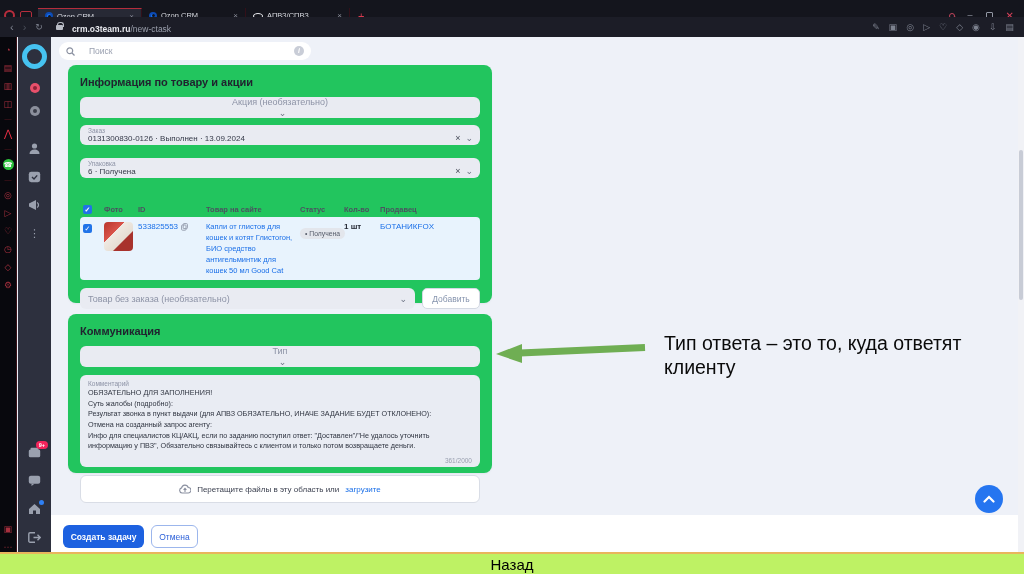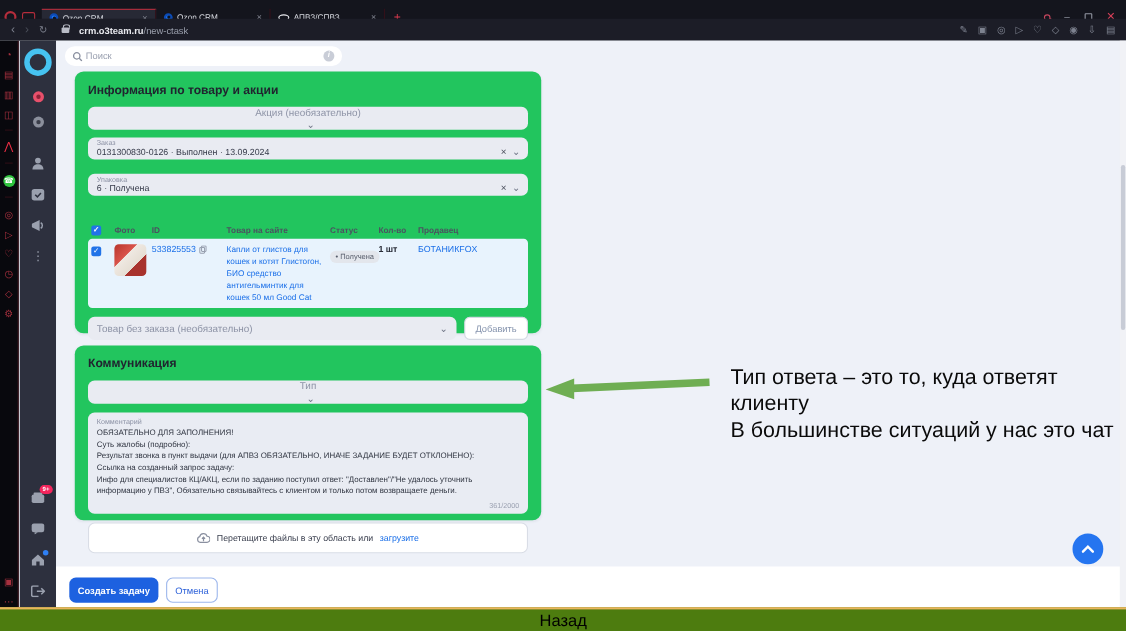--- a/index.html
+++ b/index.html
@@ -63,21 +63,21 @@
   .asi svg { display:block; }
   .asi .dots { color:#9aa0ae; font-size:11px; line-height:10px; letter-spacing:0; }
   .as-spacer { flex:1; }
   .badge9 { position:absolute; top:-5px; right:-6px; background:#f4245c; color:#fff; font-size:5.5px;
             font-weight:bold; border-radius:6px; padding:1px 2.5px; line-height:6px; }
   .bluedot { position:absolute; top:-2px; right:-2px; width:5px; height:5px; border-radius:50%; background:#2f80f5; }
 
   
   .content { position:absolute; left:51px; top:37px; width:973px; height:515px; background:#eef1f8; }
   .searchbar { position:absolute; left:8px; top:5px; width:252px; height:18px; background:#fff; border-radius:9px;
-               display:flex; align-items:center; gap:3px; padding:0 7px; }
+               display:flex; align-items:center; gap:14px; padding:0 7px; }
   .search-ph { color:#9aa0b0; font-size:8.5px; flex:1; }
   .info-circ { width:10px; height:10px; border-radius:50%; background:#c9cdd7; color:#fff; font-size:7px;
                line-height:10px; text-align:center; font-style:italic; font-weight:bold;}
 
   .card { position:absolute; background:#22c55e; border-radius:8px; box-shadow:0 1px 2px rgba(40,50,80,.06); padding:11px 12px; }
   .card1 { left:17px; top:28px; width:424px; height:238px; }
   .card2 { left:17px; top:277px; width:424px; height:159px; }
   .card-title { font-size:11px; font-weight:bold; color:#20242f; }
 
   .select { background:#e9ebf2; border-radius:6px; display:flex; align-items:center; padding:0 8px; }
@@ -129,21 +129,21 @@
                 display:flex; align-items:center; justify-content:center; }
 
   .scrolltop { position:absolute; left:924px; top:448px; width:28px; height:28px; border-radius:50%;
                background:#2575f0; color:#fff; display:flex; align-items:center; justify-content:center; }
   .scrollbar { position:absolute; right:0; top:0; width:6px; height:515px; background:#f1f2f6; }
   .scroll-thumb { position:absolute; right:1px; top:113px; width:4px; height:150px; background:#c8ccd6; border-radius:2px; }
 
   .annot-text { position:absolute; left:613px; top:294px; font-size:19.5px; line-height:24px; color:#0a0a0a; }
   .annot-arrow { position:absolute; left:445px; top:305px; }
 
-  .bottom-bar { position:absolute; left:0; top:552px; width:1024px; height:22px; background:#4d7c0f;
+  .bottom-bar { position:absolute; left:0; top:552px; width:1024px; height:22px; background:#bef264;
                 border-top:2px solid #e9b55c; display:flex; align-items:center; justify-content:center; }
   .bottom-bar span { font-size:15px; color:#000; }
 </style>
 </head>
 <body>
 
 <div class="stage">
 
   <div class="tabbar">
     <span class="gx-logo"></span>
@@ -346,21 +346,21 @@
       <div class="select sel-plain">
         <span class="ph">Тип</span>
         <span class="chev">⌄</span>
       </div>
 
       <div class="comment">
         <div class="lab">Комментарий</div>
         <div class="line">ОБЯЗАТЕЛЬНО ДЛЯ ЗАПОЛНЕНИЯ!</div>
         <div class="line">Суть жалобы (подробно):</div>
         <div class="line">Результат звонка в пункт выдачи (для АПВЗ ОБЯЗАТЕЛЬНО, ИНАЧЕ ЗАДАНИЕ БУДЕТ ОТКЛОНЕНО):</div>
-        <div class="line">Ссылка на созданный запрос задачу:</div>
+        <div class="line">Отмена на созданный запрос агенту:</div>
         <div class="line">Инфо для специалистов КЦ/АКЦ, если по заданию поступил ответ: "Доставлен"/"Не удалось уточнить информацию у ПВЗ", Обязательно связывайтесь с клиентом и только потом возвращаете деньги.</div>
         <span class="counter">361/2000</span>
       </div>
 
       <div class="upload">
         <svg width="12" height="10" viewBox="0 0 12 10">
             <path d="M3 9 a2.6 2.6 0 0 1 -0.4 -5.1 a3.4 3.4 0 0 1 6.6 -0.4 a2.4 2.4 0 0 1 0 5.5 z" fill="none" stroke="#8a90a0" stroke-width="1.1"></path>
             <path d="M6 8 V4.5 M4.6 5.8 L6 4.3 L7.4 5.8" stroke="#8a90a0" stroke-width="1.1" fill="none"></path>
           </svg>
         <span class="txt">Перетащите файлы в эту область или</span>
@@ -381,21 +381,20 @@
     <div class="scrollbar">
       <div class="scroll-thumb"></div>
     </div>
 
     <svg class="annot-arrow" width="152" height="22" viewBox="0 0 152 22">
       <path d="M24 11 L149 5.5" stroke="#6fae53" stroke-width="7"></path>
       <polygon points="0,12 26,2 26,21" fill="#6fae53"></polygon>
     </svg>
     <div class="annot-text">
       <div>Тип ответа – это то, куда ответят клиенту</div>
-      <div>В большинстве ситуаций у нас это чат</div>
     </div>
   </div>
 
   <div class="bottom-bar">
     <span>Назад</span>
   </div>
 
 </div>
 
 </body></html>

